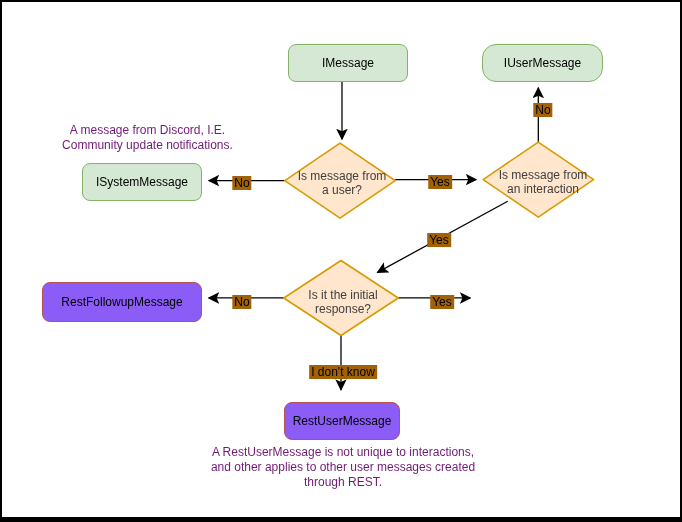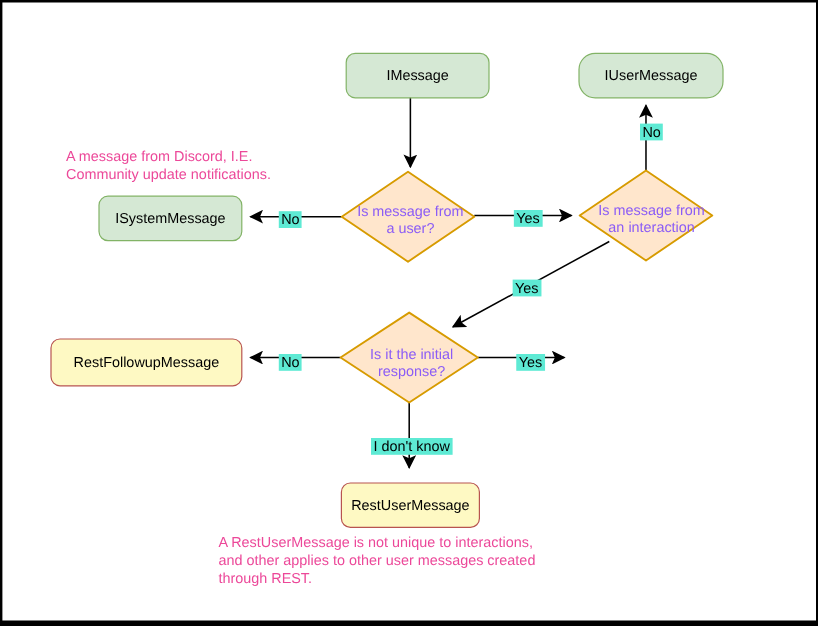--- a/index.html
+++ b/index.html
@@ -27,47 +27,48 @@
     align-items: center;
     justify-content: center;
     text-align: center;
     font-size: 12px;
     color: #000000;
     border-radius: 8px;
     border: 1px solid;
     line-height: 14px;
   }
   .node.green { background: #d5e8d4; border-color: #82b366; }
-  .node.red   { background: #fef9c3; border-color: #b85450; }
+  .node.red   { background: #8b5cf6; border-color: #b85450; }
   .diamond-label {
     position: absolute;
     display: flex;
     flex-direction: column;
     align-items: center;
     justify-content: center;
     text-align: center;
     font-size: 12px;
     line-height: 14px;
-    color: #8b5cf6;
+    color: #404040;
     pointer-events: none;
   }
   .edge-label {
     position: absolute;
     transform: translate(-50%, -50%);
-    background: #5eead4;
+    background: #a16207;
     padding: 0 2px;
     font-size: 12px;
     color: #000000;
     white-space: nowrap;
   }
   .note {
     position: absolute;
+    text-align: center;
     font-size: 12px;
     line-height: 15px;
-    color: #ec4899;
+    color: #701a75;
   }
 </style>
 </head>
 <body>
 
 <div class="canvas">
 
   <svg class="edges-svg" viewBox="0 0 682 522">
     <defs>
       <marker id="arrow" viewBox="0 0 10 10" refX="9" refY="5" markerWidth="9" markerHeight="9" orient="auto-start-reverse">

